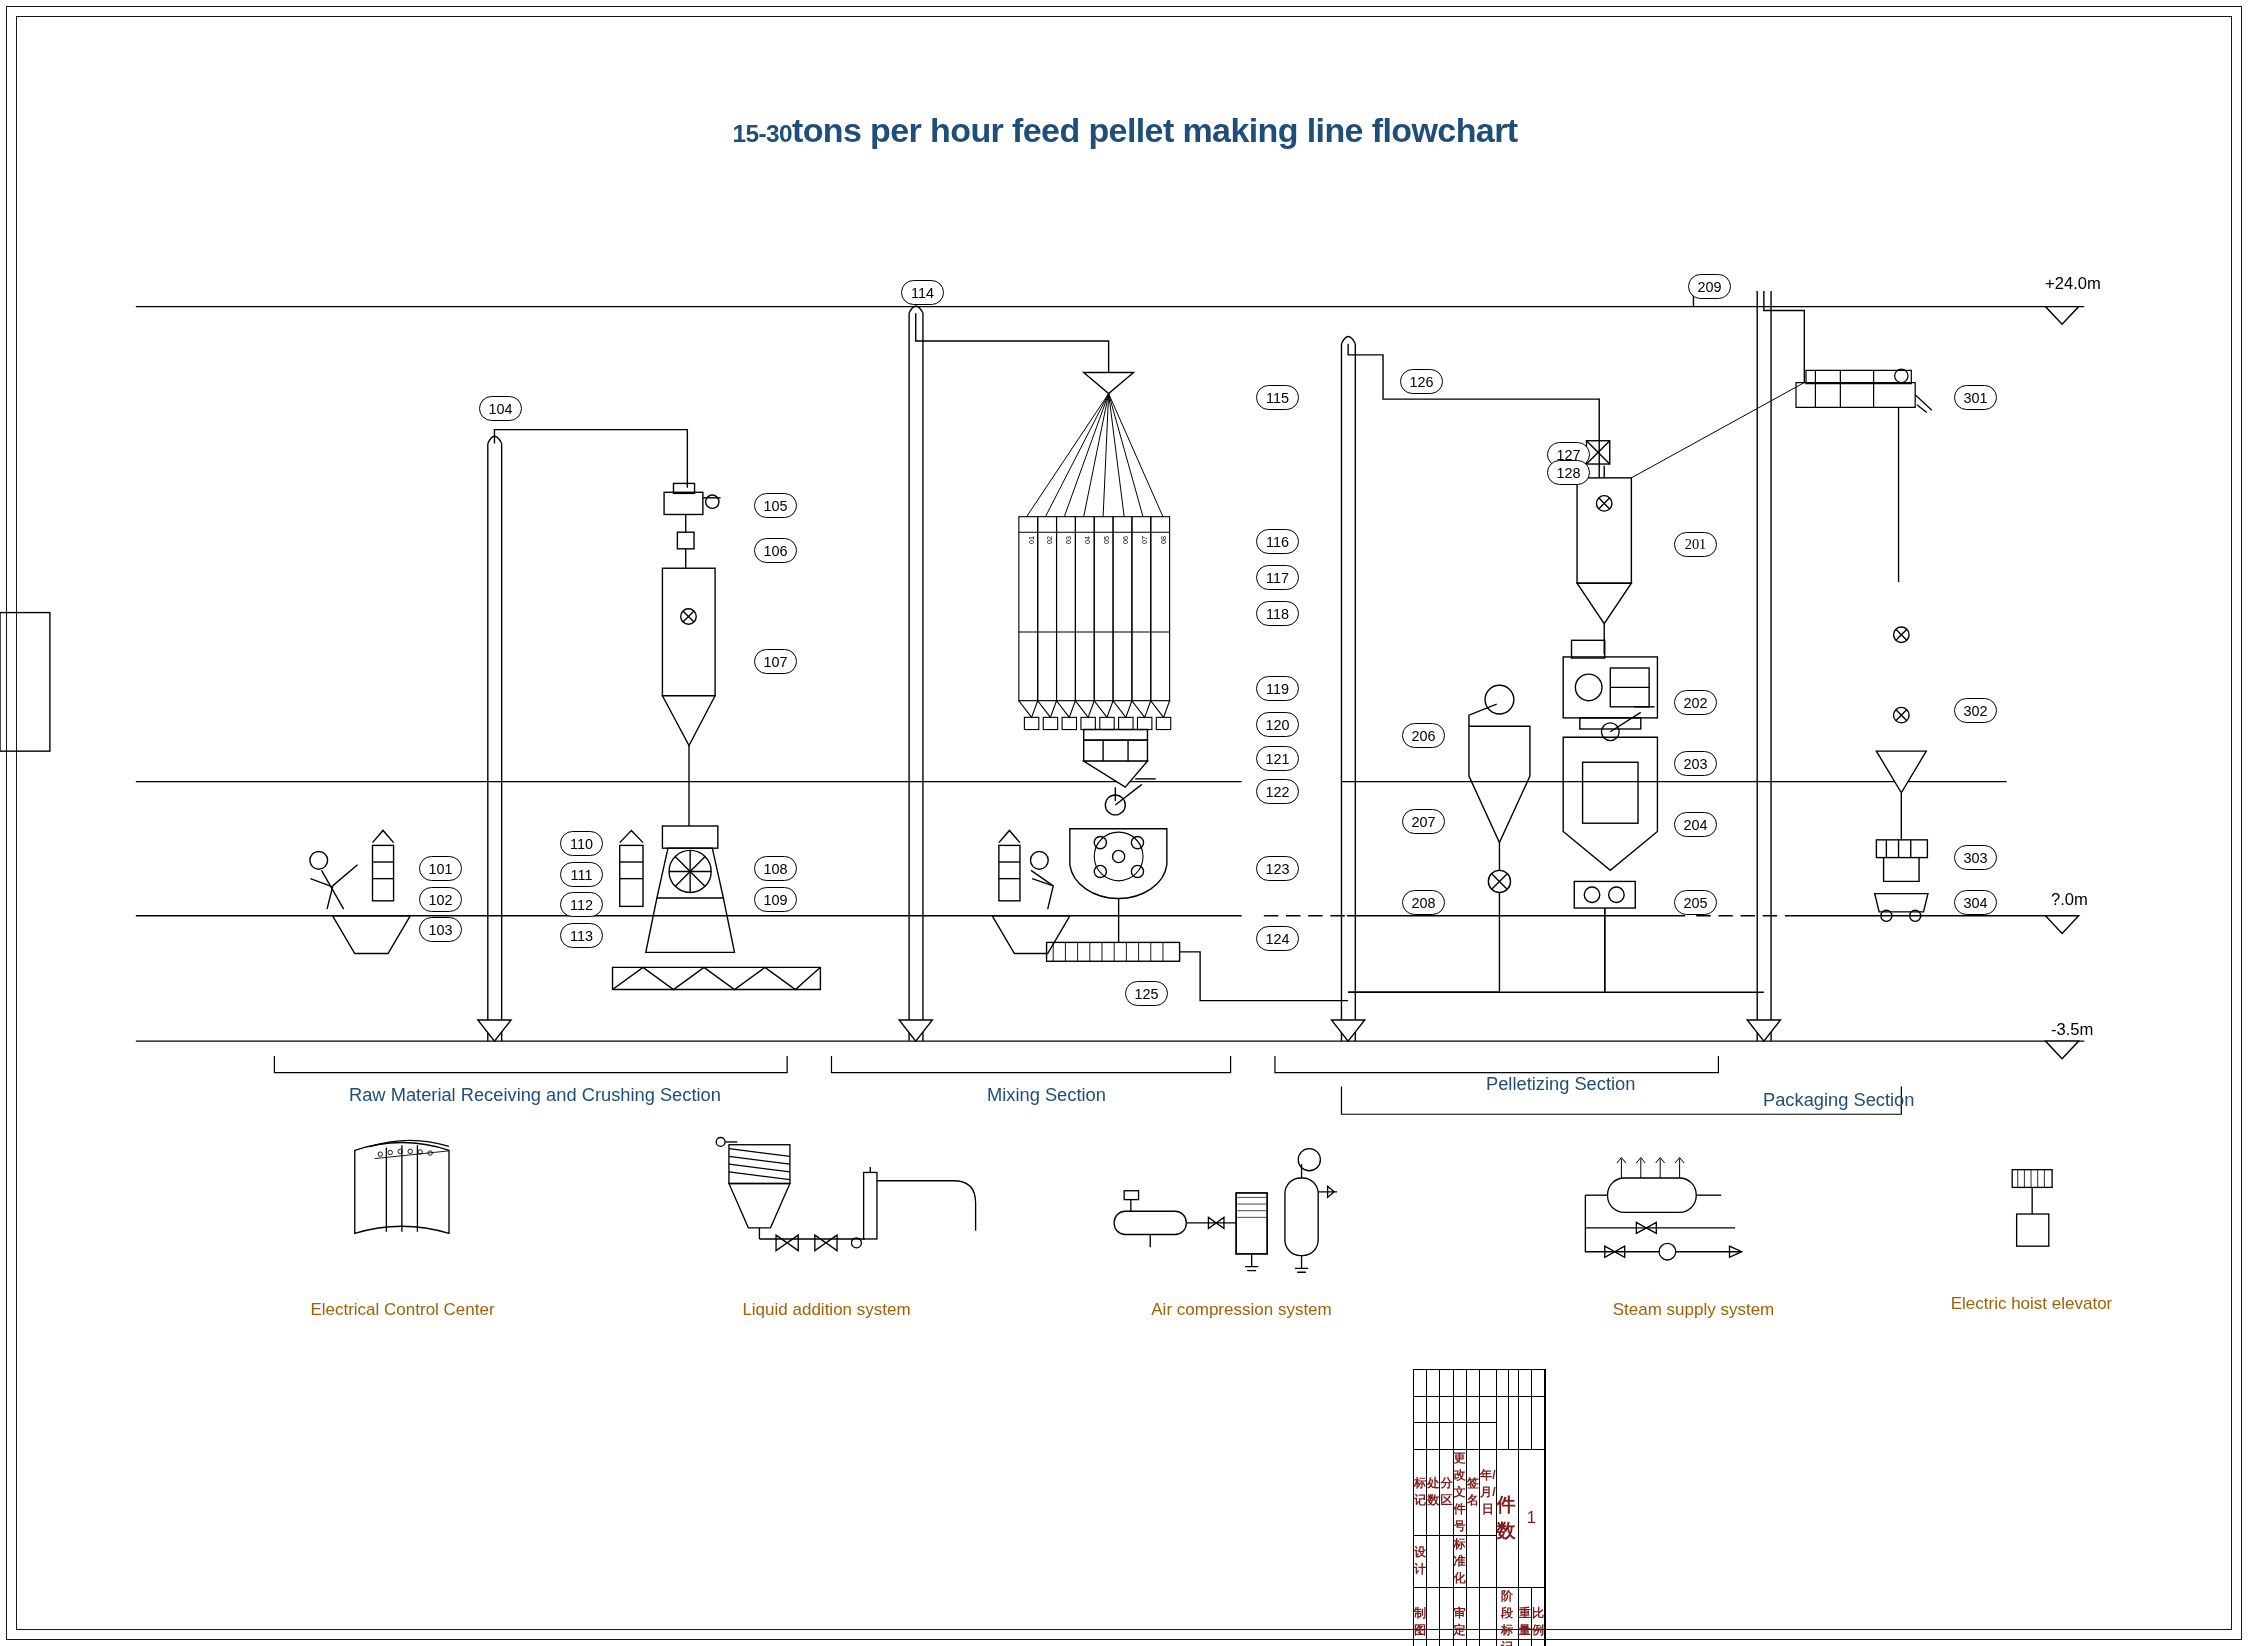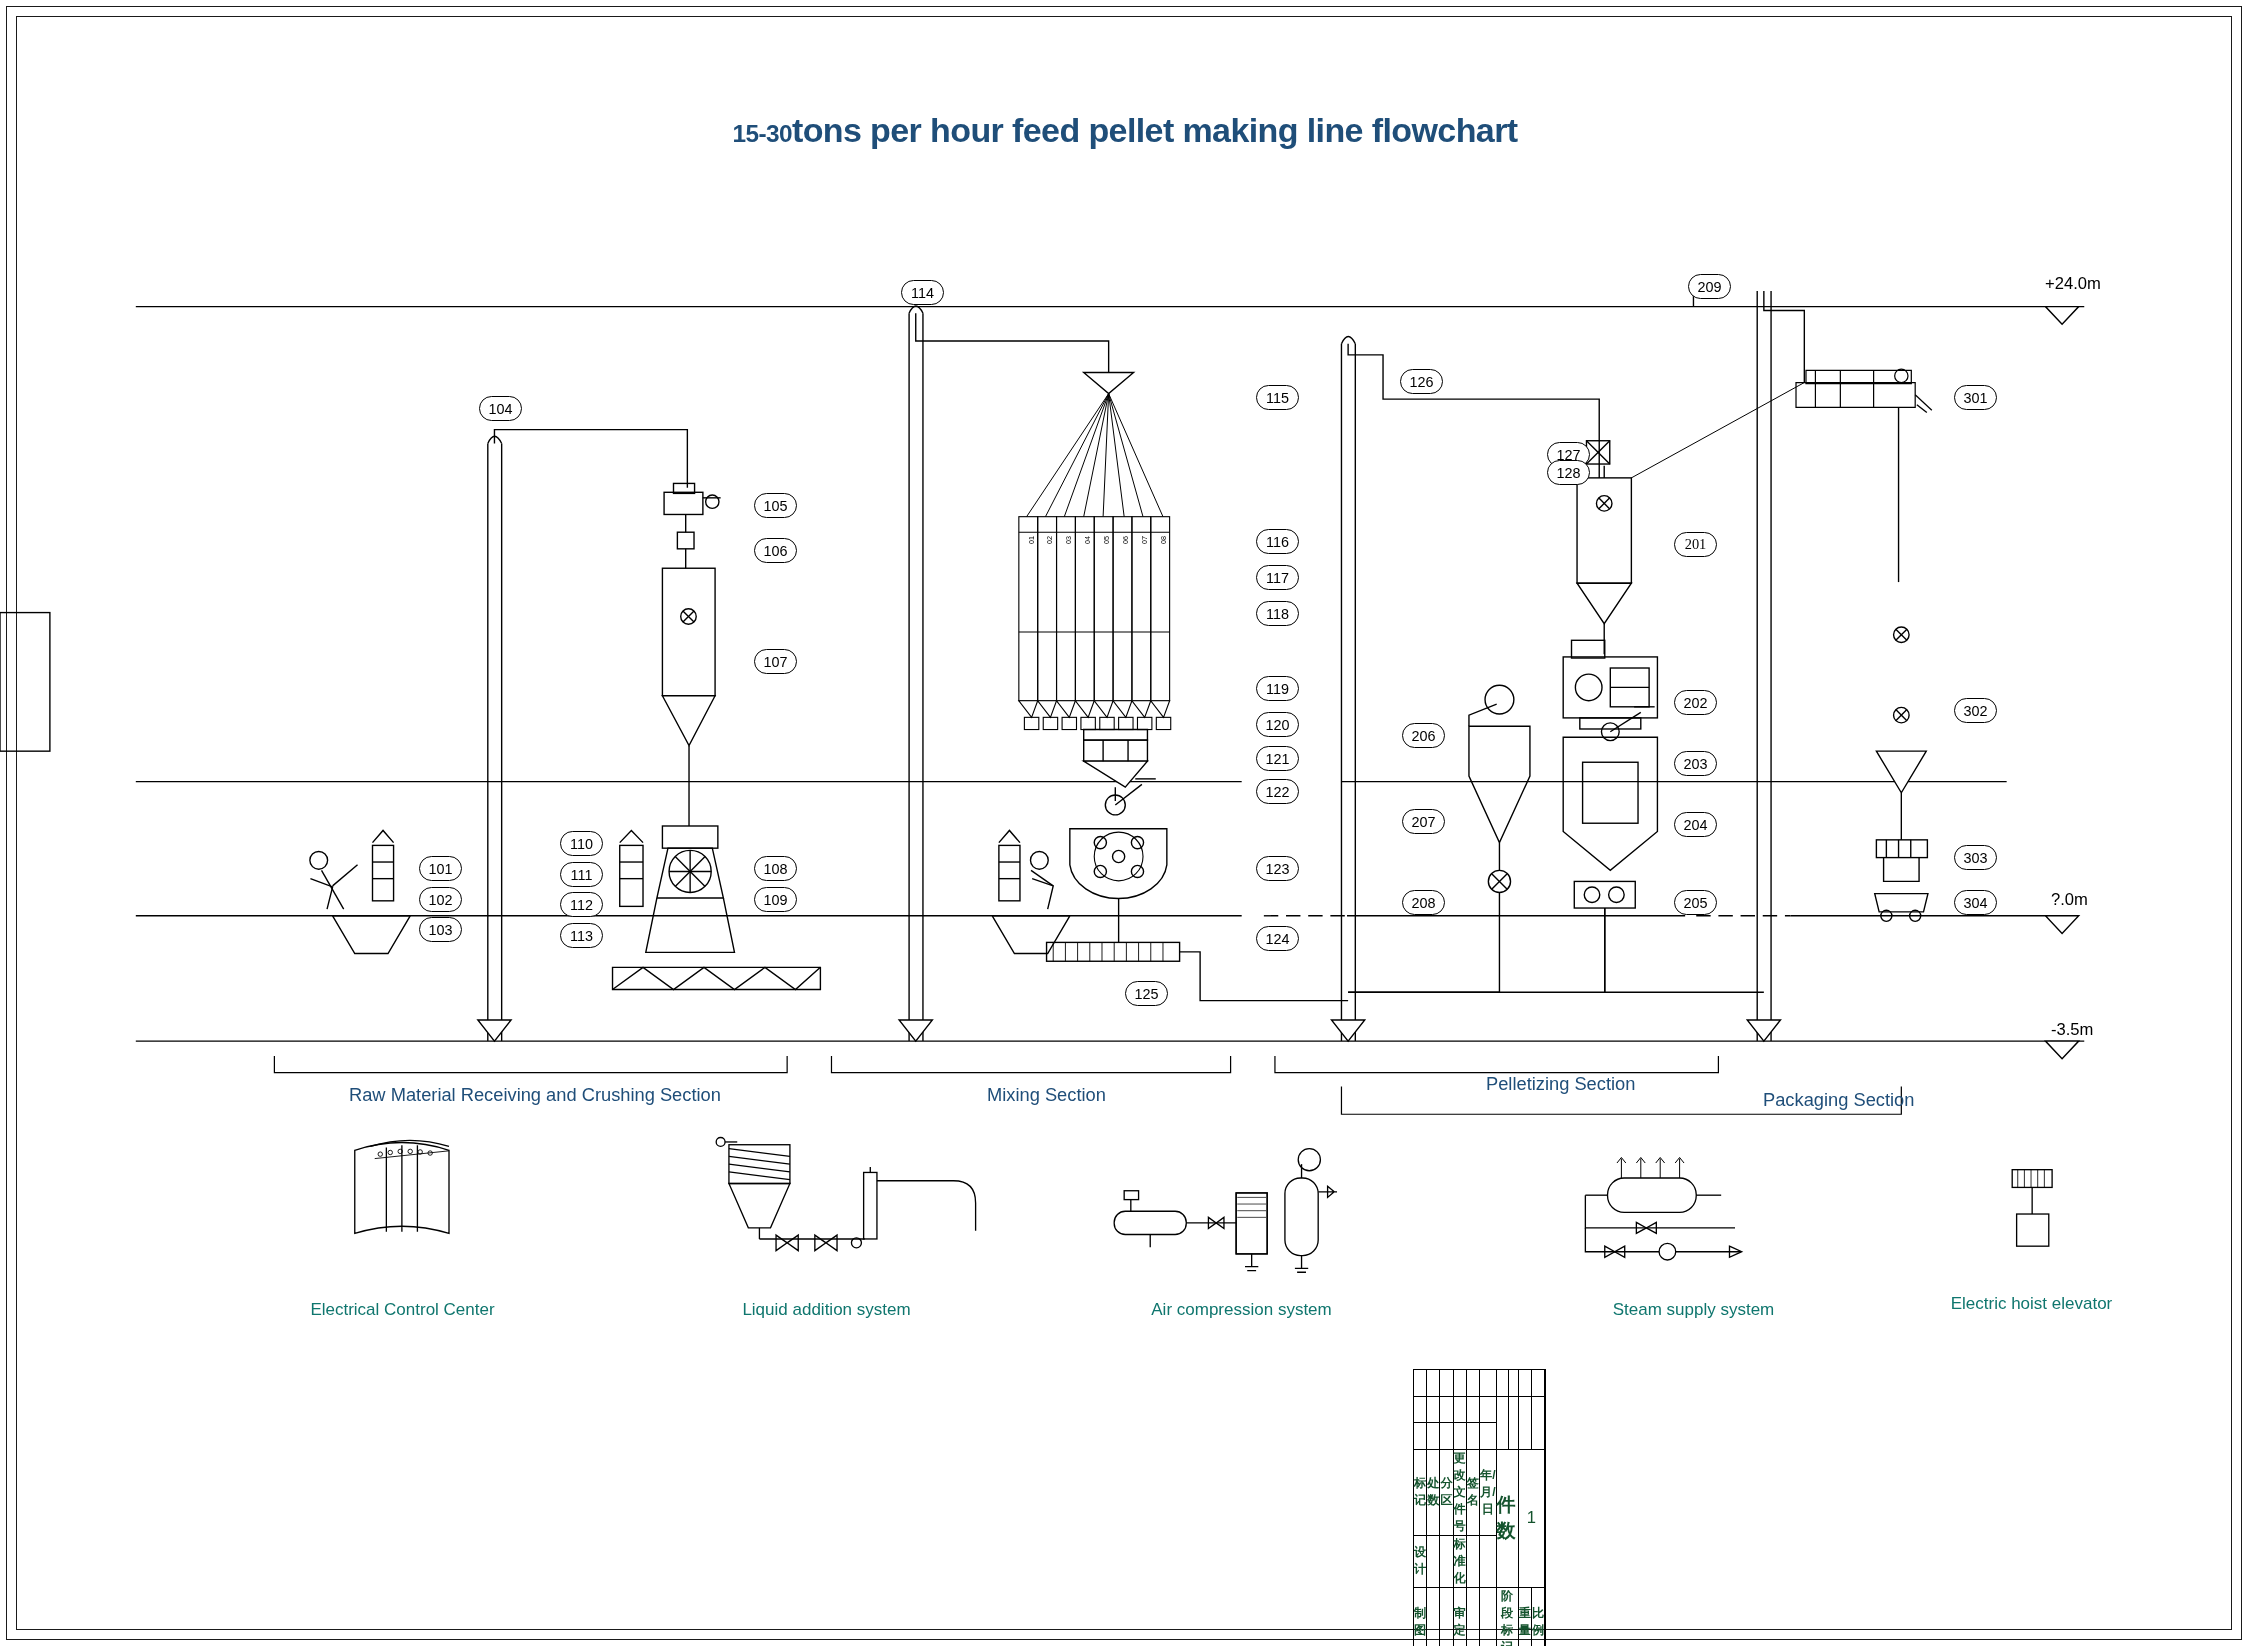--- a/index.html
+++ b/index.html
@@ -6,24 +6,24 @@
   body{font-family:"Liberation Sans",sans-serif;}
   #page{position:relative;width:2250px;height:1647px;background:#fff;overflow:hidden;}
   .frame{position:absolute;border:1.7px solid #1a1a1a;}
   .outer{left:5.5px;top:5.5px;width:2234px;height:1632px;}
   .inner{left:15.5px;top:15.5px;width:2214px;height:1612px;border-width:1.1px;}
   .title{position:absolute;left:0;top:111px;width:2250px;text-align:center;color:#1f4e79;font-size:34px;font-weight:600;letter-spacing:-0.6px;}
   .title .small{font-size:24.4px;font-weight:700;}
   .tag{position:absolute;border:1.1px solid #000;border-radius:554px;background:#fff;font-size:14.4px;color:#000;display:flex;align-items:center;justify-content:center;width:41px;height:23px;font-family:"Liberation Sans",sans-serif;}
   .lvl{position:absolute;font-size:16.6px;color:#000;}
   .sect{position:absolute;color:#1f4e79;font-size:18.3px;white-space:nowrap;}
-  .legend-cap{position:absolute;color:#0f766e;font-size:17px;white-space:nowrap;text-align:center;}
+  .legend-cap{position:absolute;color:#a16207;font-size:17px;white-space:nowrap;text-align:center;}
   svg{position:absolute;left:0;top:0;overflow:visible;}
   .tbl{position:absolute;border-collapse:collapse;}
-  .tbl td{border:1.1px solid #000;font-size:12.2px;text-align:center;color:#14532d;font-family:"Liberation Sans",sans-serif;padding:0;}
+  .tbl td{border:1.1px solid #000;font-size:12.2px;text-align:center;color:#7f1d1d;font-family:"Liberation Sans",sans-serif;padding:0;}
   .cjk{font-family:"DejaVu Sans",sans-serif;font-weight:700;}
   .silonum{position:absolute;font-size:7.2px;color:#000;transform:rotate(-90deg);transform-origin:left top;white-space:nowrap;}
 </style>
 </head>
 <body>
 
 <div id="page">
 
   <div class="frame outer"></div>
   <div class="frame inner"></div>

